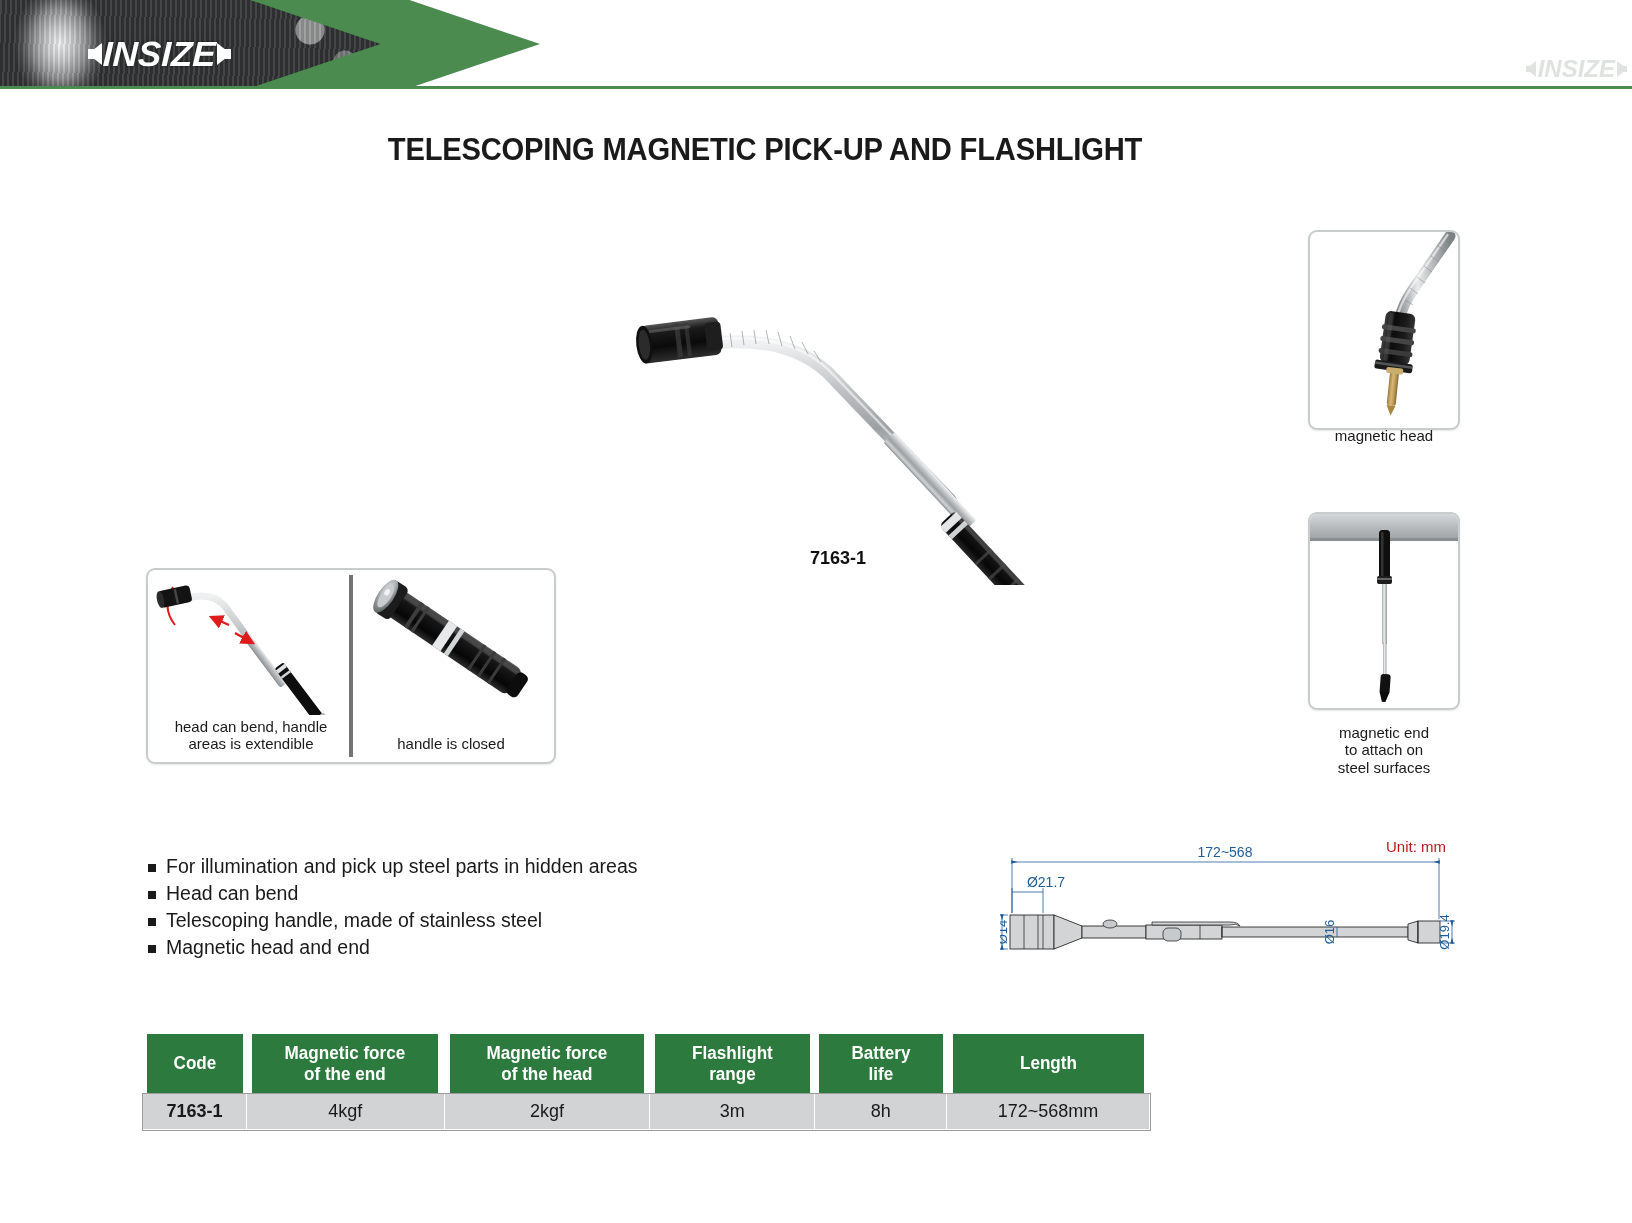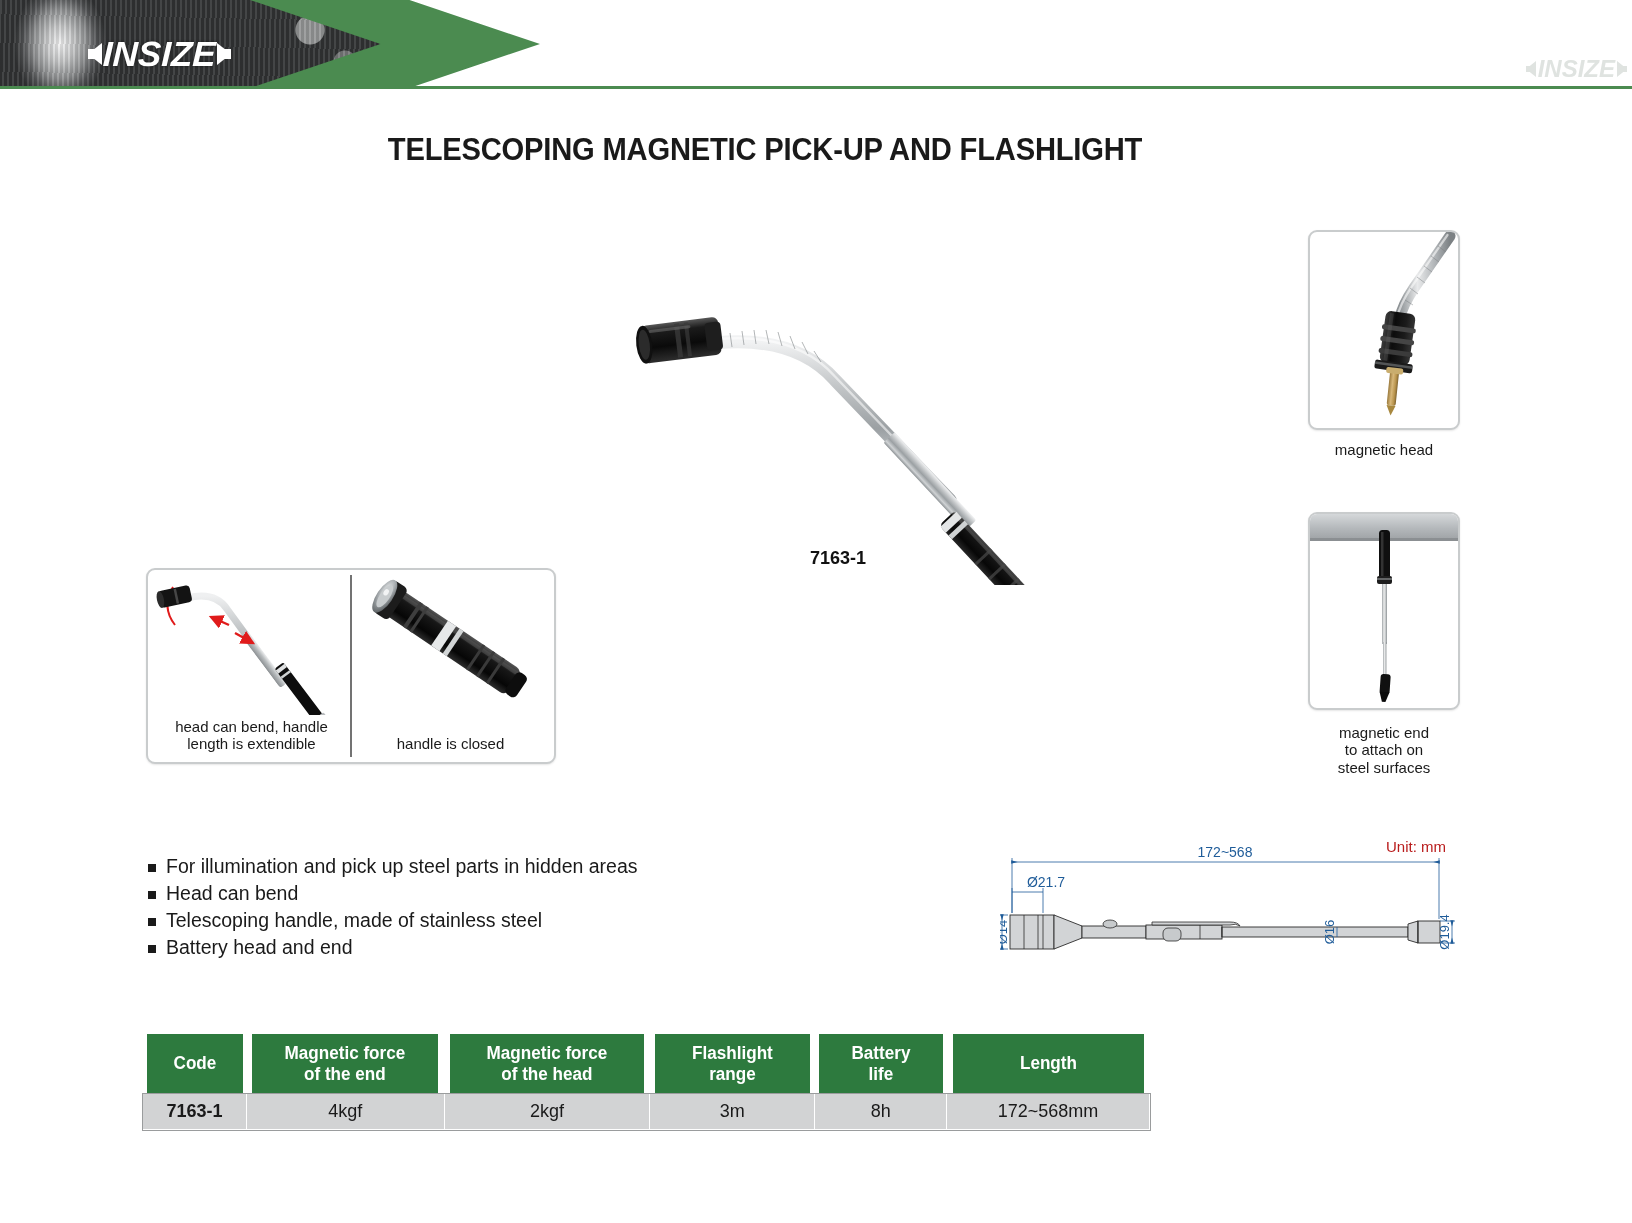--- a/index.html
+++ b/index.html
@@ -107,38 +107,38 @@
 
   
   .dual-box {
     position: absolute; left: 146px; top: 568px; width: 410px; height: 196px;
     border: 2px solid #c9cccd; border-radius: 9px; background: #fff;
     box-shadow: 0 1px 2px rgba(0,0,0,0.10);
     padding: 5px;
     display: flex;
   }
   .dual-panel { position: relative; flex: 1; background: #fff; }
-  .dual-panel.left { border-right: 2px solid #737373; }
+  .dual-panel.left { border-right: 4px solid #737373; }
   .dual-cap {
     position: absolute; bottom: 4px; left: 0; right: 0;
     text-align: center; font-size: 15px; color: #1a1a1a; line-height: 1.12;
   }
 
   
   .side-box {
     position: absolute; border: 2px solid #c9cccd; border-radius: 9px;
     background: #fff; box-shadow: 0 1px 2px rgba(0,0,0,0.10); overflow: hidden;
   }
   .side-box.one { left: 1308px; top: 230px; width: 152px; height: 200px; }
   .side-box.two { left: 1308px; top: 512px; width: 152px; height: 198px; }
   .side-cap {
     position: absolute; text-align: center; font-size: 15px;
     color: #1a1a1a; line-height: 1.16; width: 200px;
   }
-  .side-cap.one { left: 1284px; top: 441px; }
+  .side-cap.one { left: 1284px; top: 427px; }
   .side-cap.two { left: 1284px; top: 724px; }
 
   
   .features { position: absolute; left: 148px; top: 855px; width: 620px; }
   .feat-row { display: flex; align-items: flex-start; gap: 10px; margin-bottom: 3px; }
   .feat-bullet {
     width: 8px; height: 8px; background: #1a1a1a; margin-top: 9px; flex: 0 0 8px;
   }
   .feat-text { font-size: 19.5px; color: #1a1a1a; line-height: 1.23; }
 
@@ -302,21 +302,21 @@
           <rect x="114" y="112" width="4" height="11" fill="#dfe1e2"></rect>
           <rect x="122" y="112" width="2.5" height="11" fill="#cfd2d3"></rect>
           <rect x="176" y="110" width="7" height="15" rx="2" fill="#b9bcbe"></rect>
         </g>
 
         <line x1="76" y1="50" x2="58" y2="42" stroke="#e01b1b" stroke-width="2.4" marker-end="url(#arrH)"></line>
         <line x1="82" y1="58" x2="100" y2="68" stroke="#e01b1b" stroke-width="2.4" marker-end="url(#arrH)"></line>
       </svg>
       <div class="dual-cap">
         <span>head can bend, handle</span><br>
-        <span>length is extendible</span>
+        <span>areas is extendible</span>
       </div>
     </div>
 
     <div class="dual-panel">
       <svg width="196" height="128" viewBox="0 0 196 128">
         <defs>
           <linearGradient id="blk3" x1="0" y1="0" x2="0" y2="1">
             <stop offset="0%" stop-color="#565656"></stop>
             <stop offset="28%" stop-color="#171717"></stop>
             <stop offset="72%" stop-color="#060606"></stop>
@@ -457,21 +457,21 @@
     <div class="feat-row">
       <span class="feat-bullet"></span>
       <span class="feat-text">Head can bend</span>
     </div>
     <div class="feat-row">
       <span class="feat-bullet"></span>
       <span class="feat-text">Telescoping handle, made of stainless steel</span>
     </div>
     <div class="feat-row">
       <span class="feat-bullet"></span>
-      <span class="feat-text">Battery head and end</span>
+      <span class="feat-text">Magnetic head and end</span>
     </div>
   </div>
 
   <div class="unit-label">Unit: mm</div>
   <div class="tech">
     <svg width="480" height="150" viewBox="0 0 480 150">
       <defs>
         <marker id="dA" markerWidth="8" markerHeight="8" refX="7" refY="3" orient="auto">
           <path d="M0,3 L8,0.8 L8,5.2 Z" fill="#1f5c99"></path>
         </marker>

